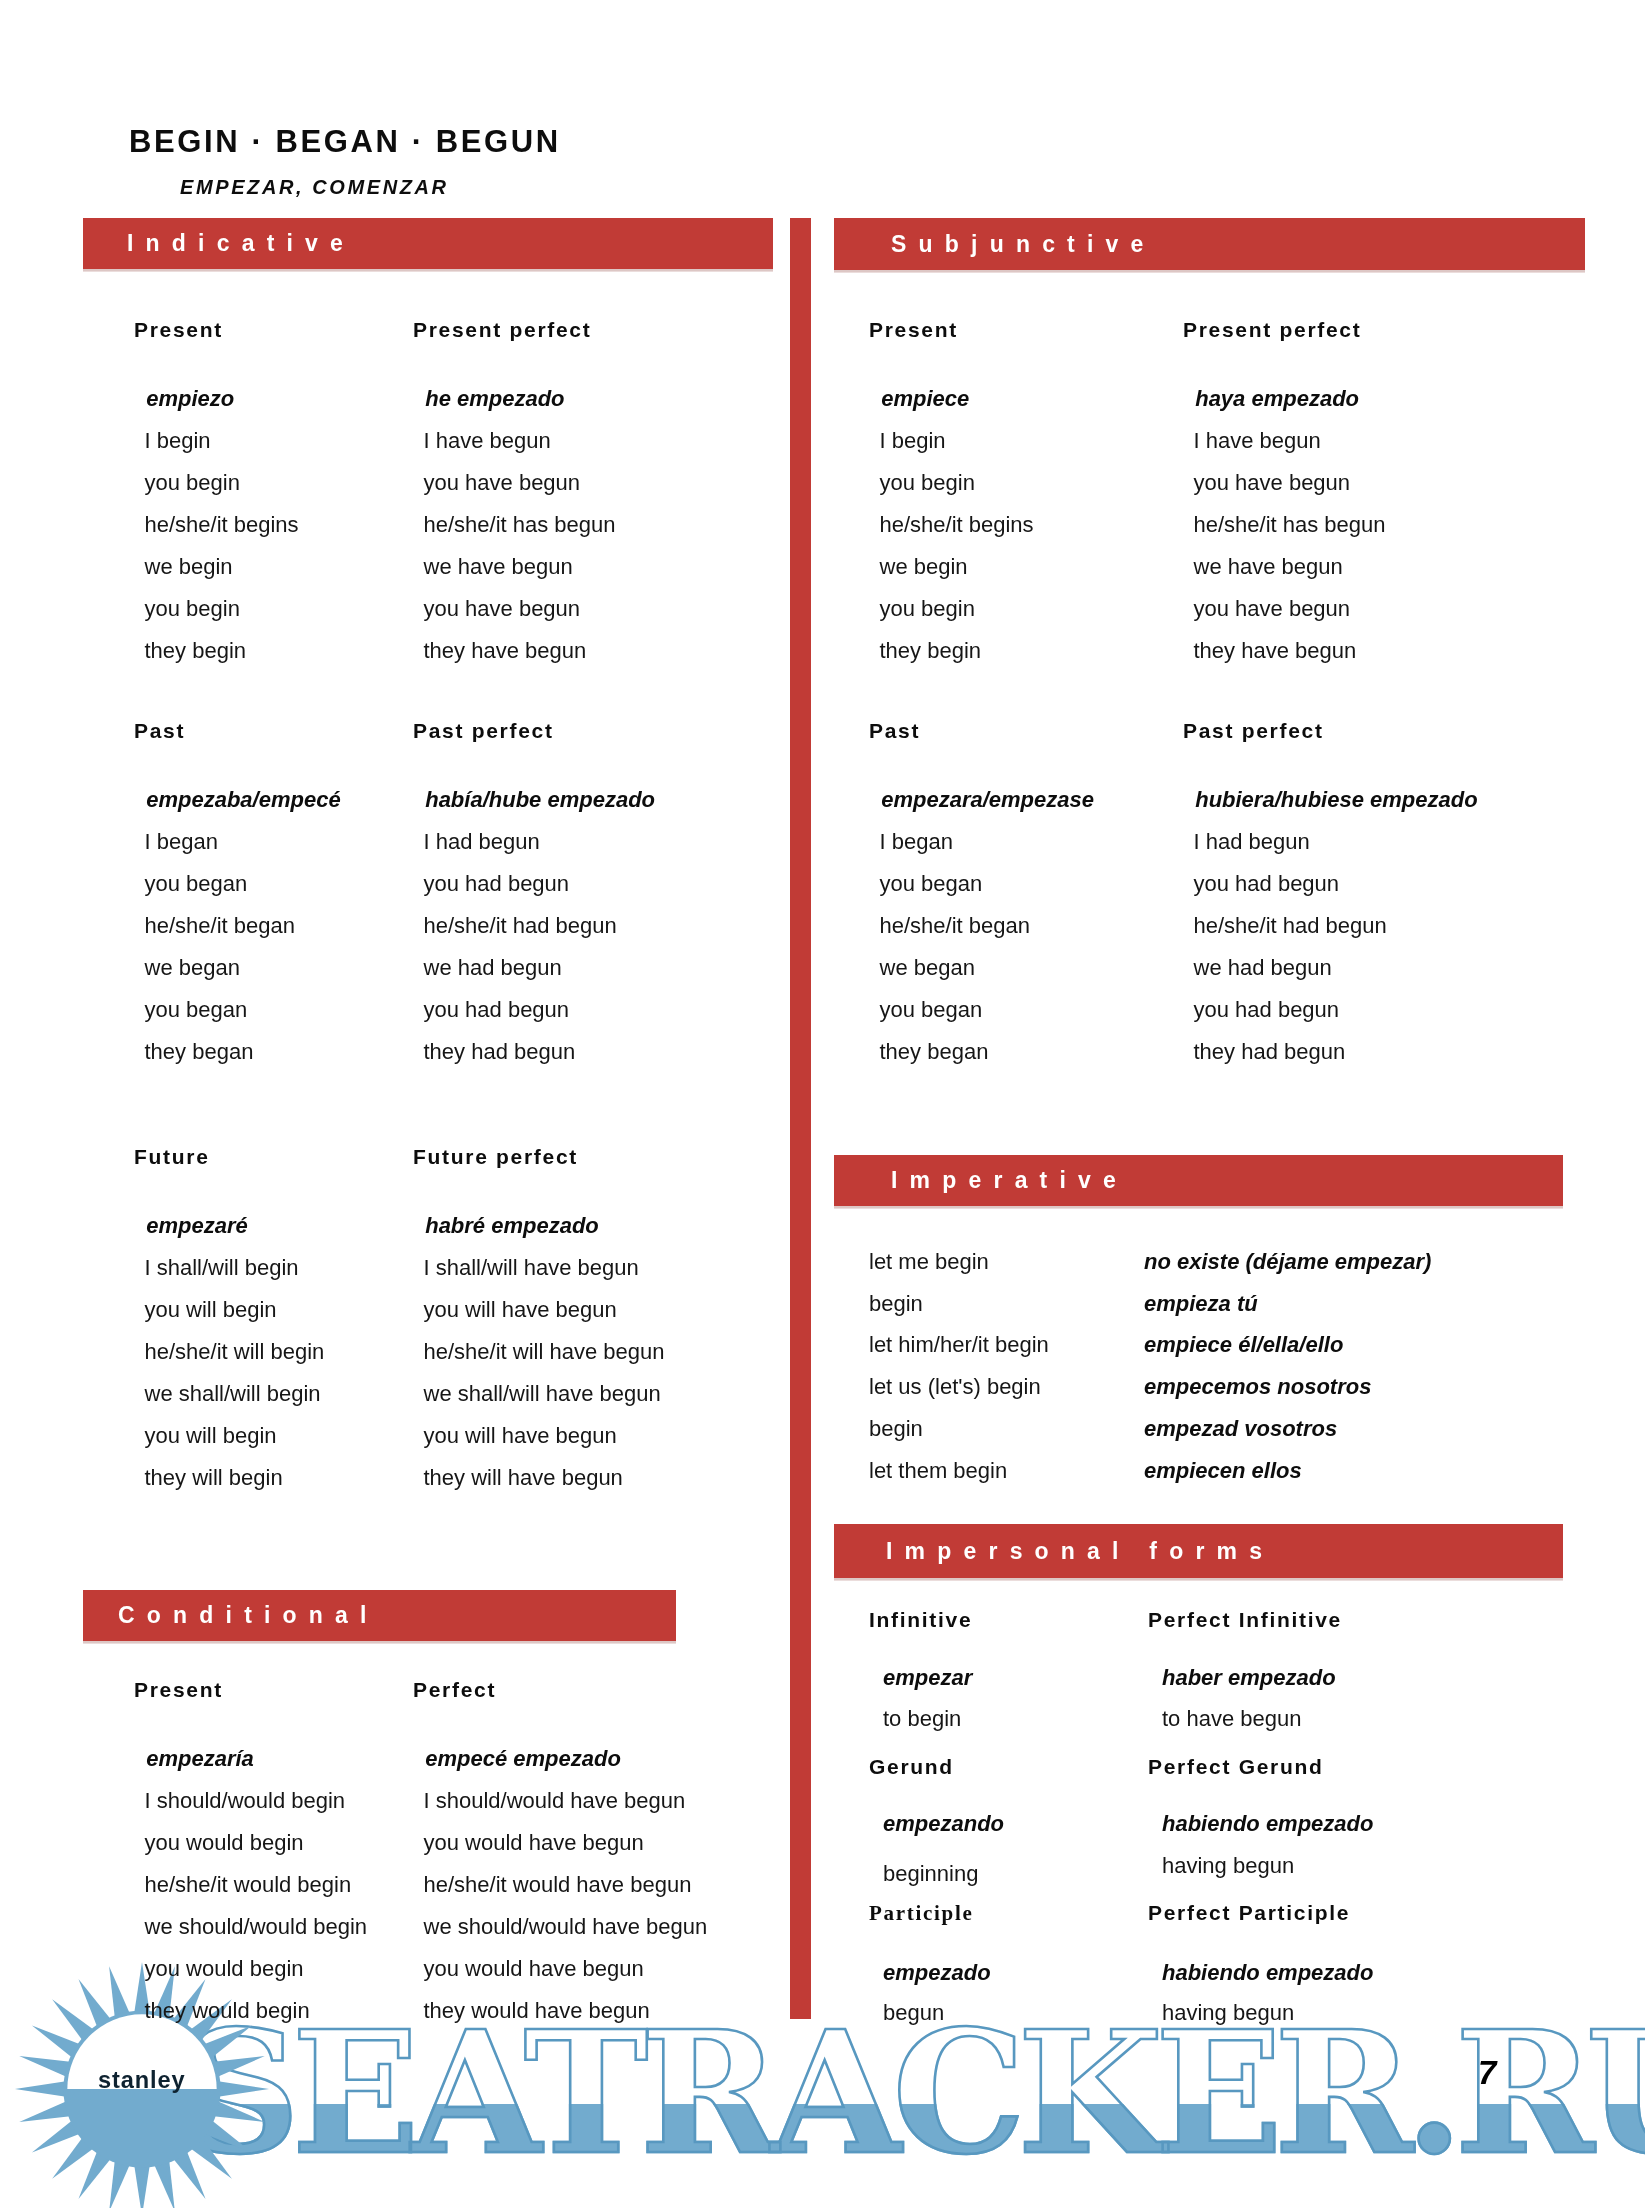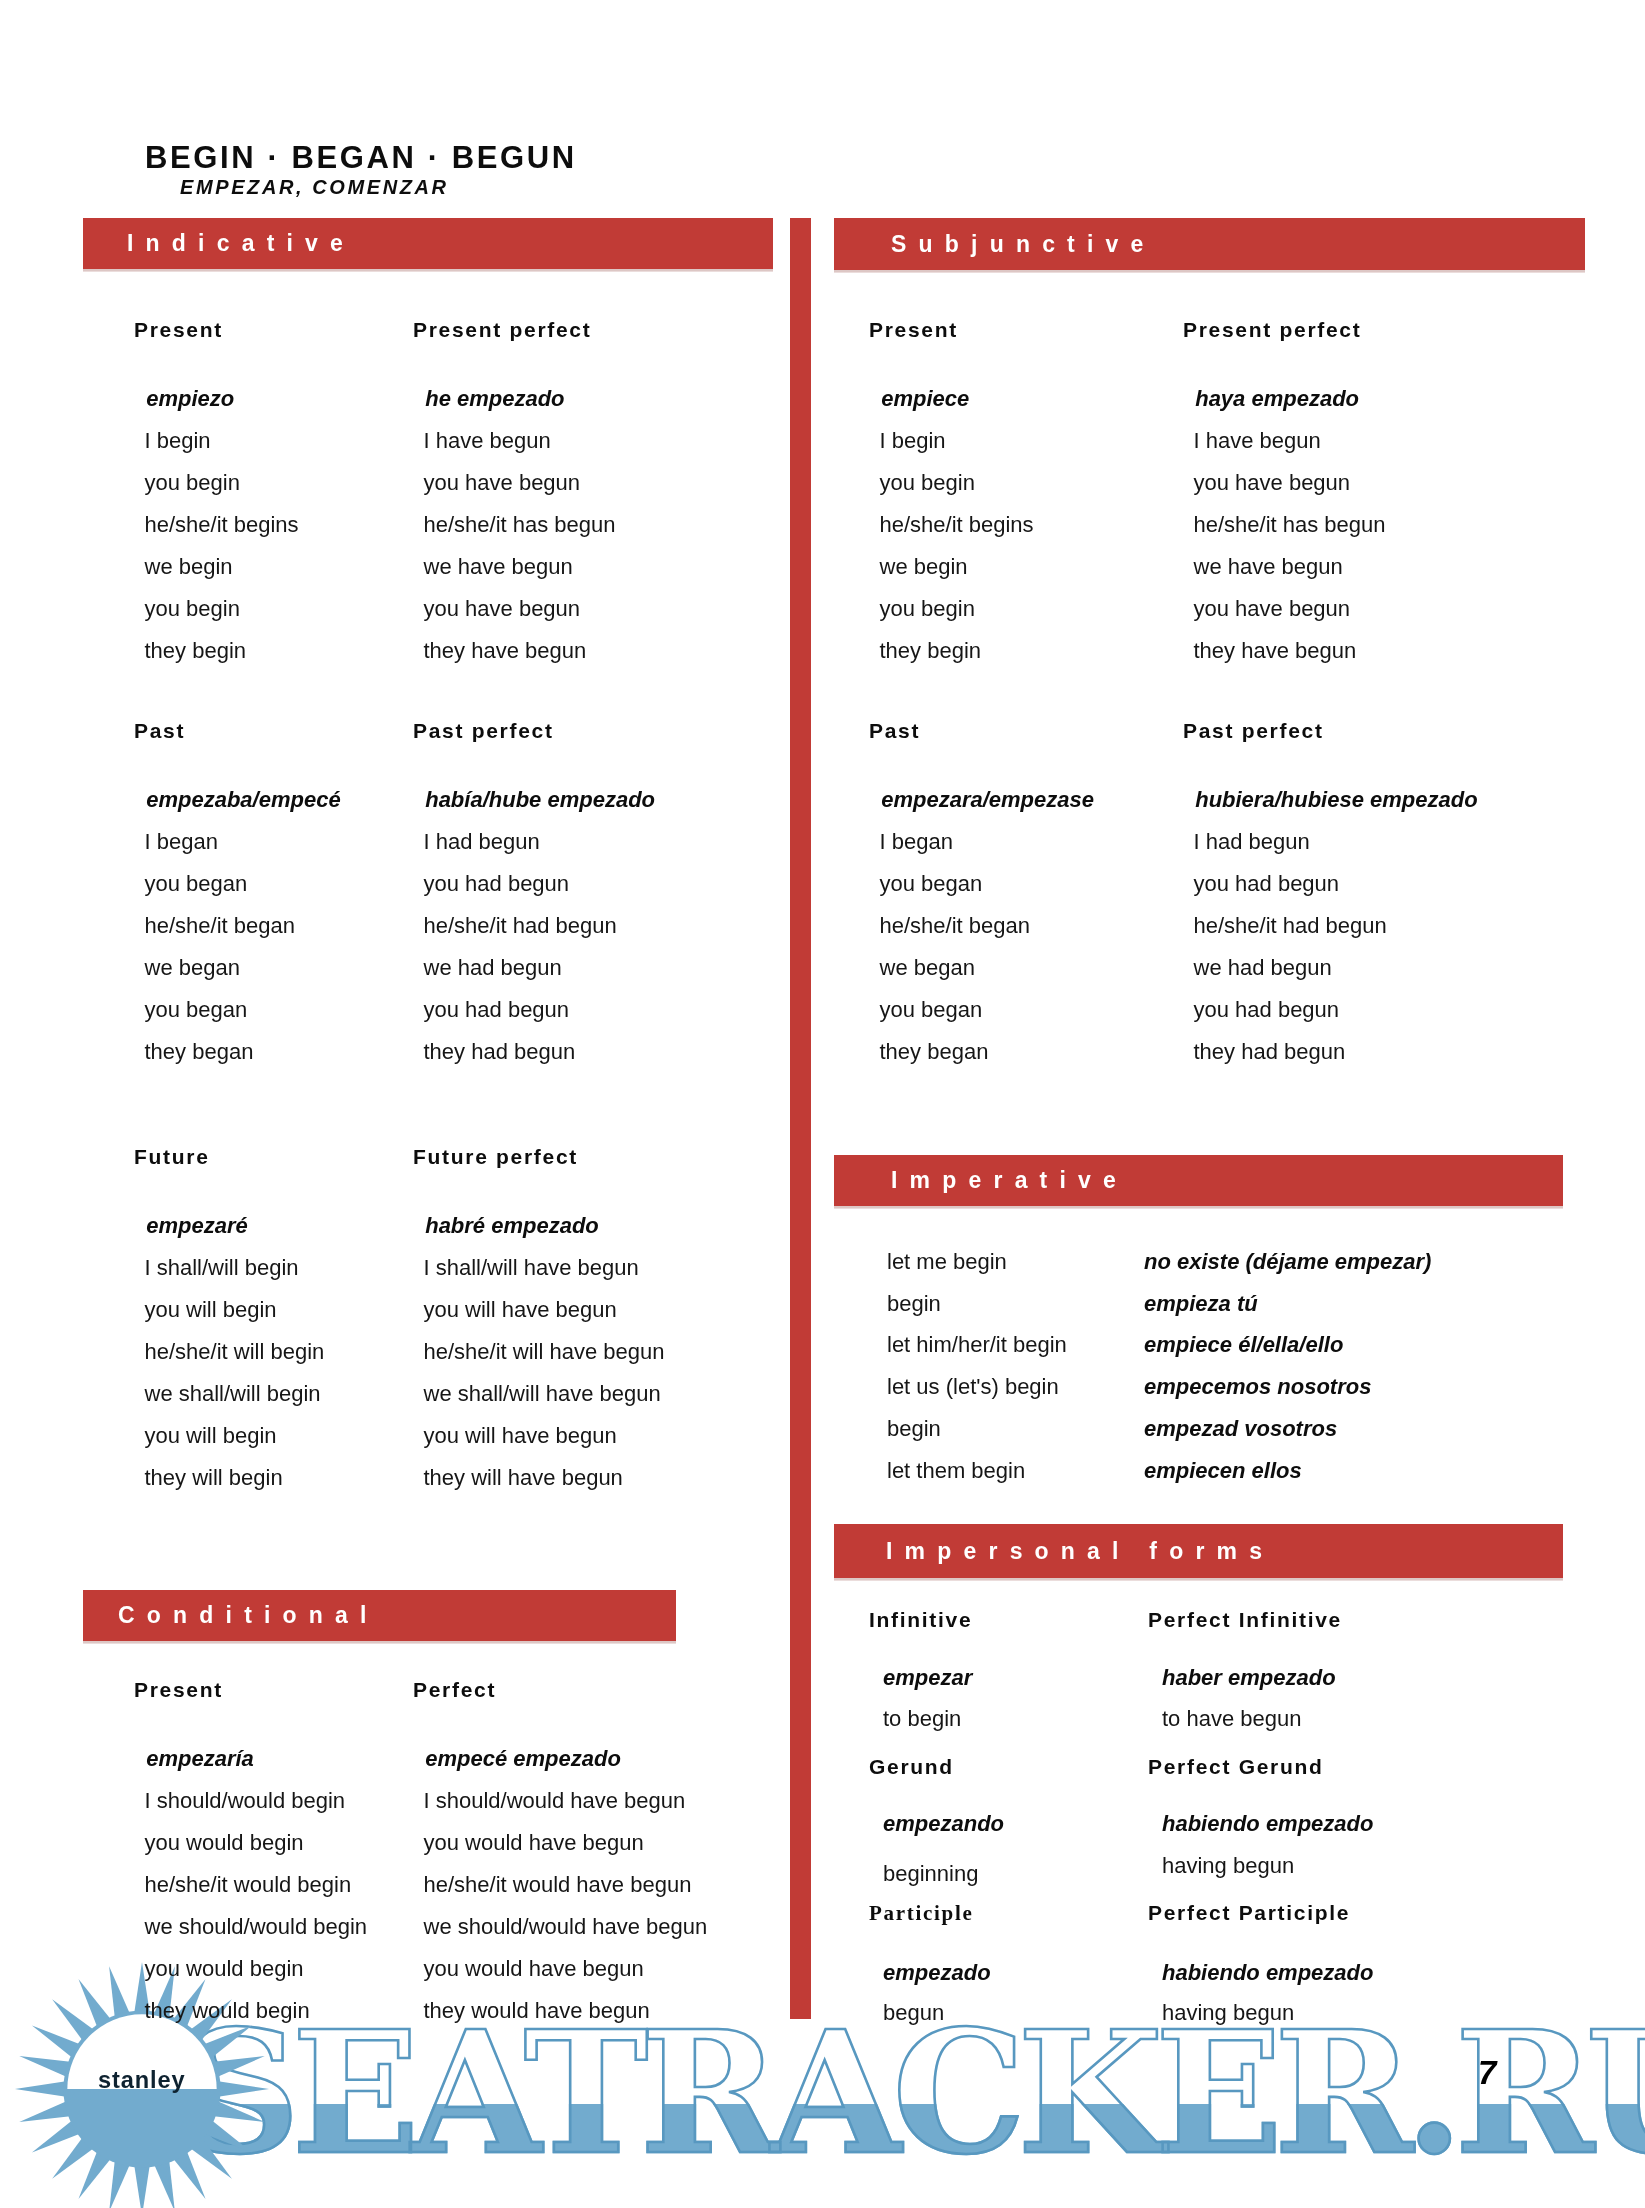--- a/index.html
+++ b/index.html
@@ -2,21 +2,21 @@
 <html style="font-size:14px"><head>
 <meta charset="utf-8">
 <style>
   html,body{margin:0;padding:0;background:#888;}
   .page{
     position:relative; width:1646px; height:2209px; background:#ffffff;
     overflow:hidden; font-family:"Liberation Sans", sans-serif; color:#111;
   }
   
   .title{
-    position:absolute; left:129px; top:124px; margin:16px;
+    position:absolute; left:129px; top:124px; margin:0;
     font-size:31px; font-weight:bold; letter-spacing:2.6px; color:#0d0d0d; z-index:2;
   }
   .subtitle{
     position:absolute; left:180px; top:176px;
     font-size:20px; font-weight:bold; font-style:italic; letter-spacing:2.6px; color:#0d0d0d; z-index:2;
   }
   
   .band{
     position:absolute; height:51px; background:#c13b36; z-index:2;
     color:#fff; font-weight:bold; font-size:23px; letter-spacing:12.2px;
@@ -36,21 +36,21 @@
   }
   .es{
     font-size:22px; font-weight:bold; font-style:italic;
     line-height:42px; margin-top:35px; padding-left:12.2px; color:#0d0d0d;
   }
   .row{
     font-size:22px; line-height:42px; padding-left:10.5px; color:#161616;
   }
   
   .arow{position:absolute; left:0; width:100%;}
-  .cell-en{position:absolute; left:53px; font-size:22px; line-height:42px; color:#161616; white-space:nowrap;}
+  .cell-en{position:absolute; left:35px; font-size:22px; line-height:42px; color:#161616; white-space:nowrap;}
   .cell-es{position:absolute; left:310px; font-size:22px; font-weight:bold; font-style:italic; line-height:42px; color:#0d0d0d; white-space:nowrap;}
   .cell-h{position:absolute; font-size:21px; font-weight:bold; letter-spacing:1.7px; line-height:26px; color:#0d0d0d; white-space:nowrap;}
   .cell-es2{position:absolute; font-size:22px; font-weight:bold; font-style:italic; line-height:38px; color:#0d0d0d; white-space:nowrap;text-align:center;}
   .cell-en2{position:absolute; font-size:22px; line-height:38px; color:#161616; white-space:nowrap;}
   .ileft{left:35px;}
   .iright{left:314px;}
   .ind2{padding-left:14px;}
   
   .watermark{
     position:absolute; left:179px; top:2009px; width:1466px; height:205px;

